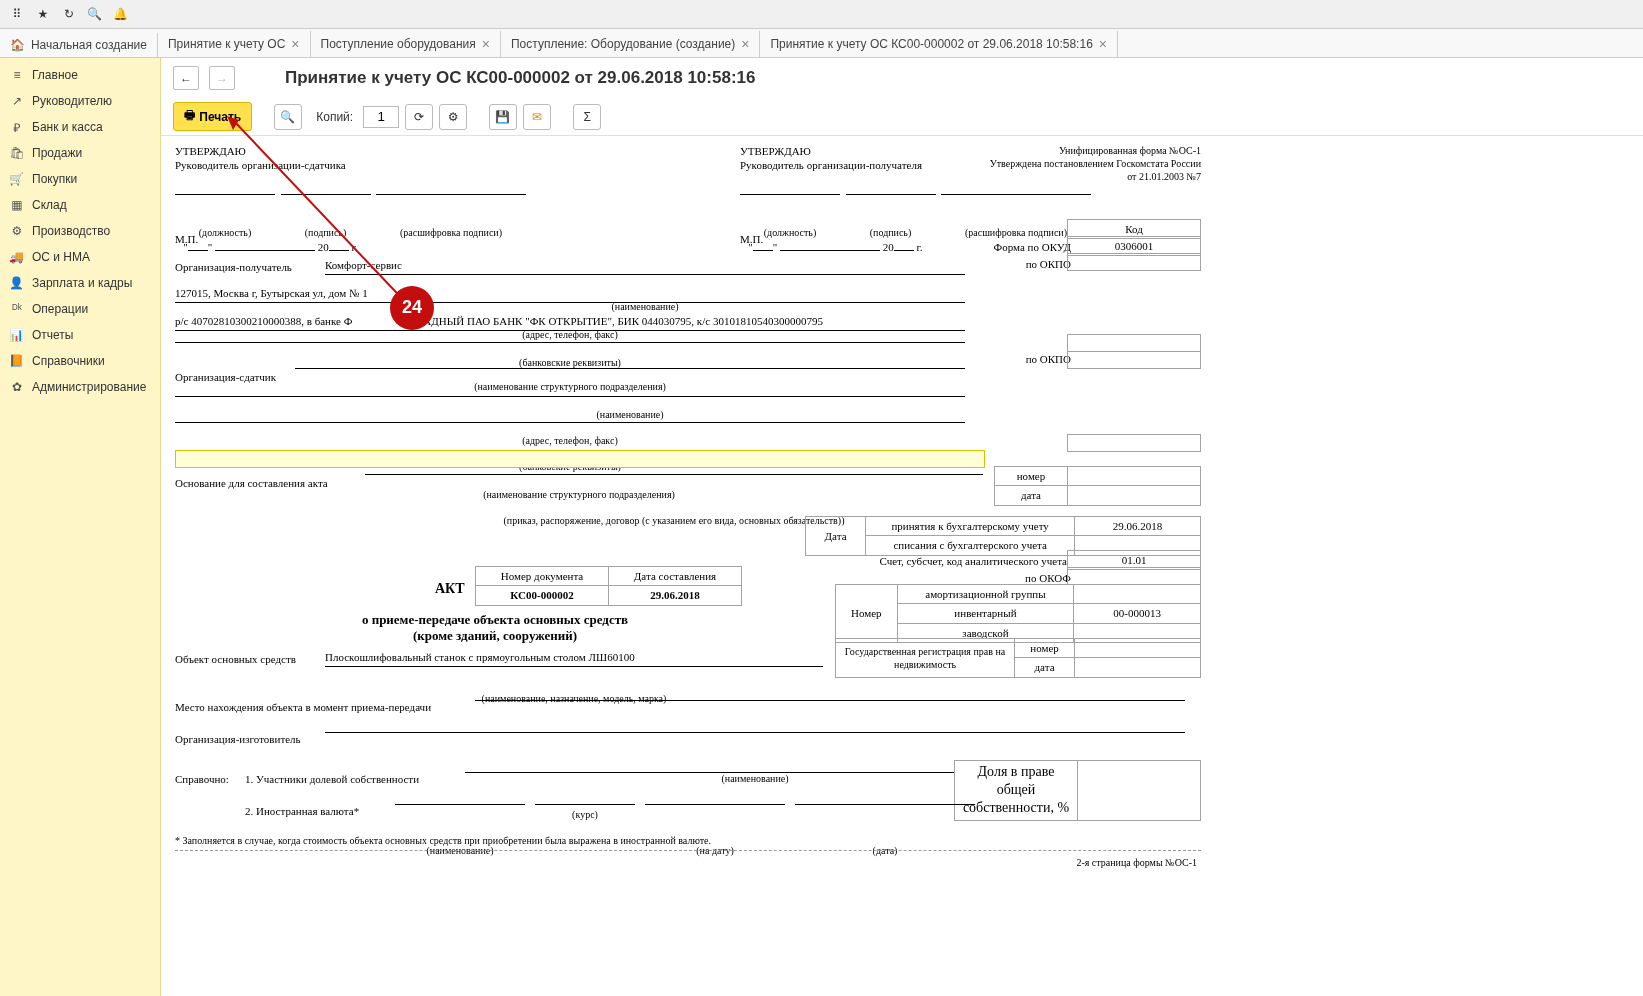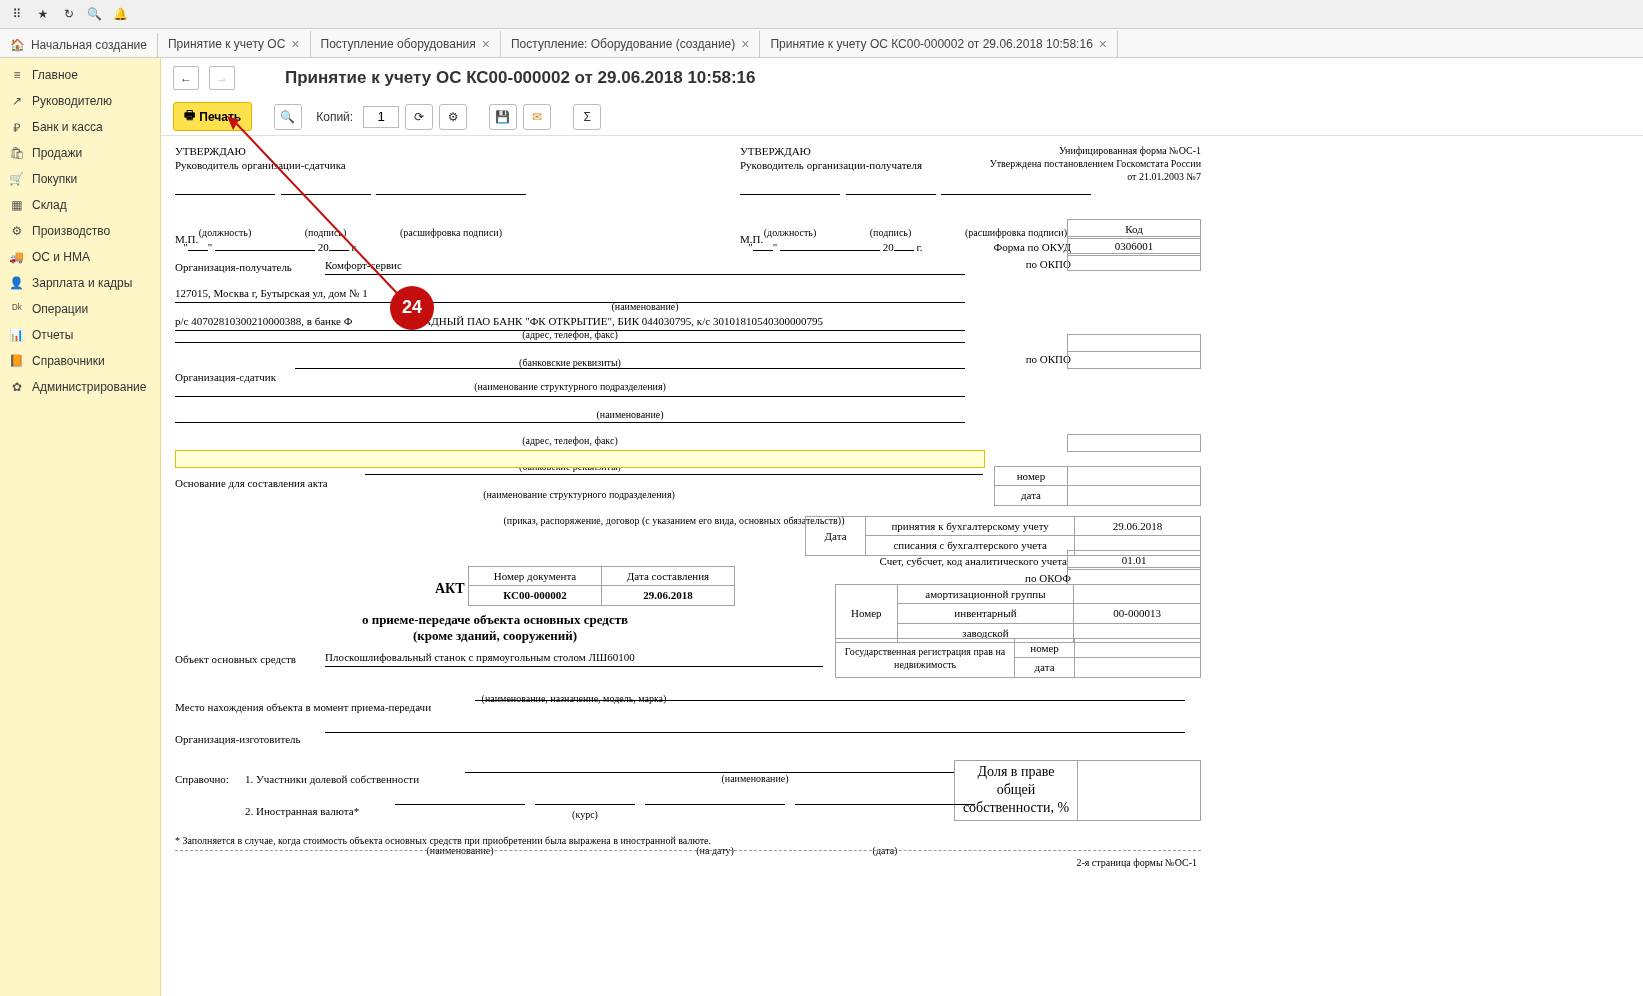--- a/index.html
+++ b/index.html
@@ -300,21 +300,21 @@
         <div class="abs" style="right:130px;top:427px;text-align:right;">по ОКОФ</div>
         <table class="tbl abs" style="right:0;top:423px;">
             <tbody>
               <tr>
                 <td style="width:120px;height:12px;"></td>
               </tr>
             </tbody>
           </table>
 
         <div class="abs akt-title" style="left:260px;top:436px;">АКТ</div>
-        <table class="tbl abs" style="left:293px;top:422px;border-radius:10px;">
+        <table class="tbl abs" style="left:300px;top:422px;border-radius:10px;">
           <tbody>
               <tr>
                 <td style="width:120px">Номер документа</td>
                 <td style="width:120px">Дата составления</td>
               </tr>
           <tr>
                 <td class="t-b">КС00-000002</td>
                 <td class="t-b">29.06.2018</td>
               </tr>
         </tbody>

